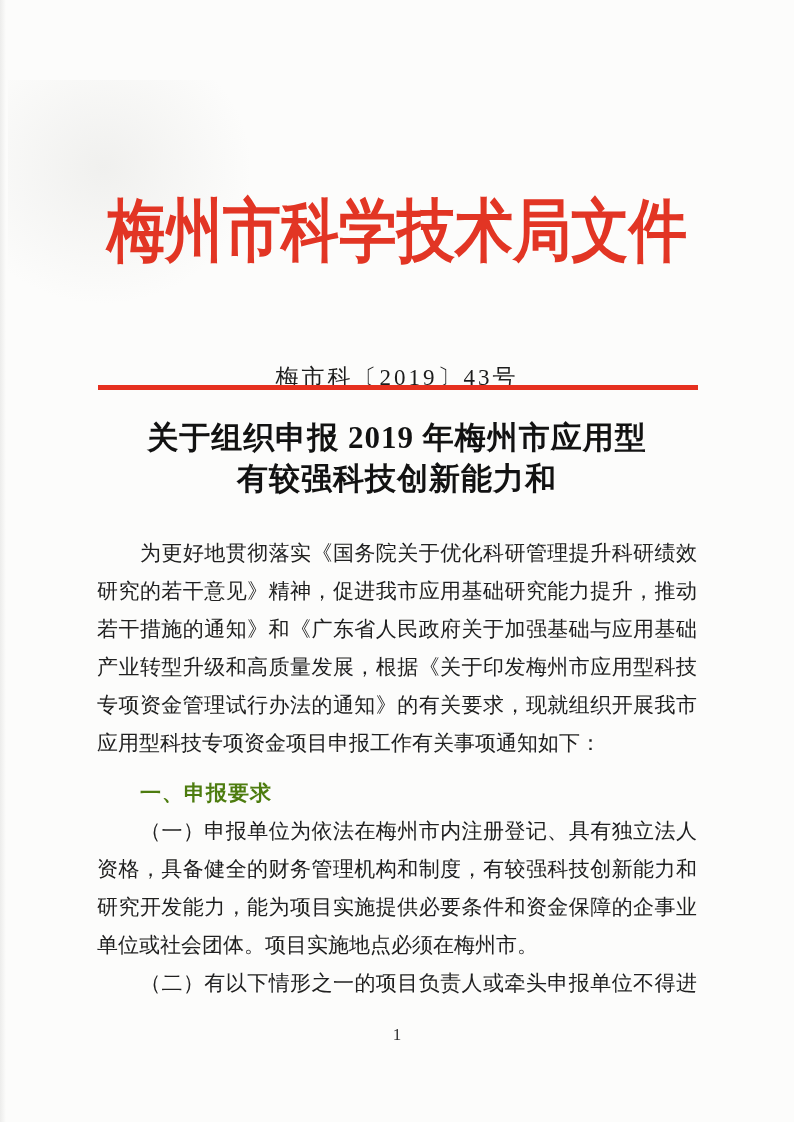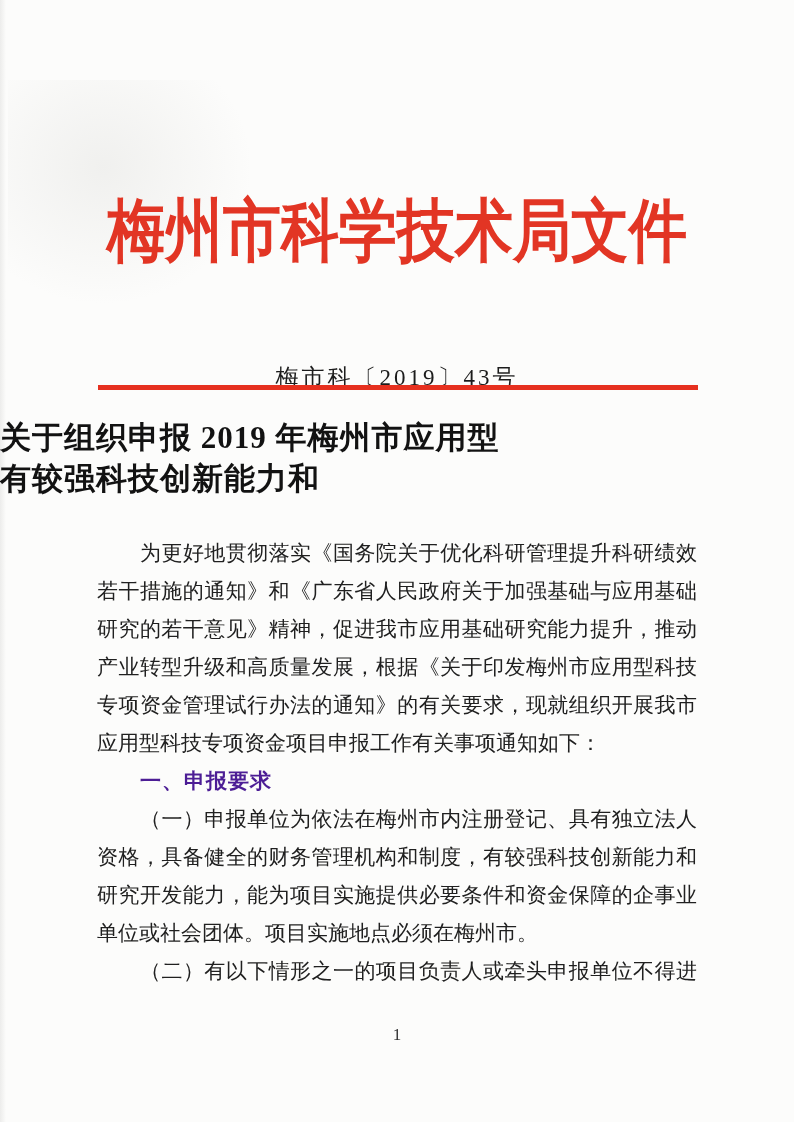--- a/index.html
+++ b/index.html
@@ -60,21 +60,21 @@
     left: 98px;
     width: 600px;
     height: 5px;
     background: #e6301f;
   }
   .notice-title {
     position: absolute;
     top: 417px;
     left: 0;
     width: 100%;
-    text-align: left;
+    text-align: center;
     font-size: 31px;
     line-height: 41px;
     font-weight: 700;
     color: #121212;
     letter-spacing: 1px;
   }
   .body-text {
     position: absolute;
     top: 534px;
     left: 97px;
@@ -91,21 +91,22 @@
     text-align: justify;
     text-align-last: justify;
   }
   .line.indent {
     padding-left: 43px;
   }
   .line.heading {
     font-family: "Liberation Sans", "DejaVu Sans", sans-serif;
     font-weight: 700;
     letter-spacing: 1px;
-    color: #4c1d95;
+    color: #4d7c0f;
+    margin-top: 12px;
   }
   .page-number {
     position: absolute;
     top: 1025px;
     left: 0;
     width: 100%;
     text-align: center;
     font-size: 17px;
     color: #333;
   }
@@ -125,22 +126,22 @@
   <div class="red-line"></div>
 
   <div class="notice-title">
     <div>关于组织申报 2019 年梅州市应用型</div>
     <div>有较强科技创新能力和</div>
   </div>
 
   <div class="body-text">
 
     <div class="line indent fill">为更好地贯彻落实《国务院关于优化科研管理提升科研绩效</div>
+    <div class="line fill">研究的若干意见》精神，促进我市应用基础研究能力提升，推动</div>
     <div class="line fill">若干措施的通知》和《广东省人民政府关于加强基础与应用基础</div>
-    <div class="line fill">研究的若干意见》精神，促进我市应用基础研究能力提升，推动</div>
     <div class="line fill">产业转型升级和高质量发展，根据《关于印发梅州市应用型科技</div>
     <div class="line fill">专项资金管理试行办法的通知》的有关要求，现就组织开展我市</div>
     <div class="line">应用型科技专项资金项目申报工作有关事项通知如下：</div>
 
     <div class="line indent heading">一、申报要求</div>
 
     <div class="line indent fill">（一）申报单位为依法在梅州市内注册登记、具有独立法人</div>
     <div class="line fill">资格，具备健全的财务管理机构和制度，有较强科技创新能力和</div>
     <div class="line fill">研究开发能力，能为项目实施提供必要条件和资金保障的企事业</div>
     <div class="line">单位或社会团体。项目实施地点必须在梅州市。</div>

